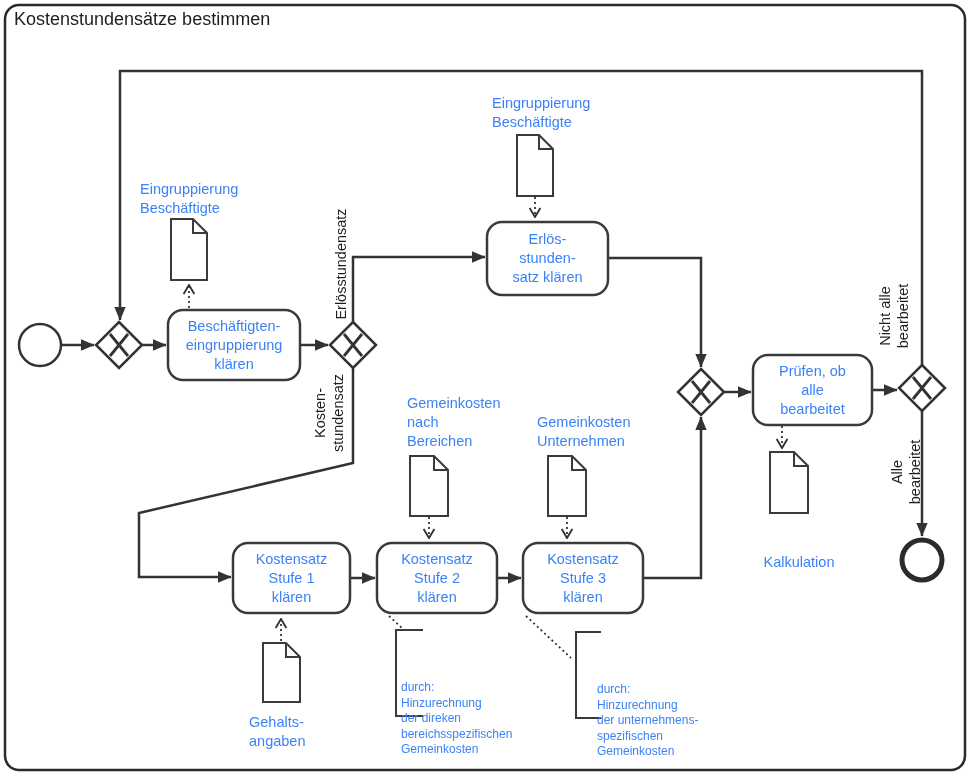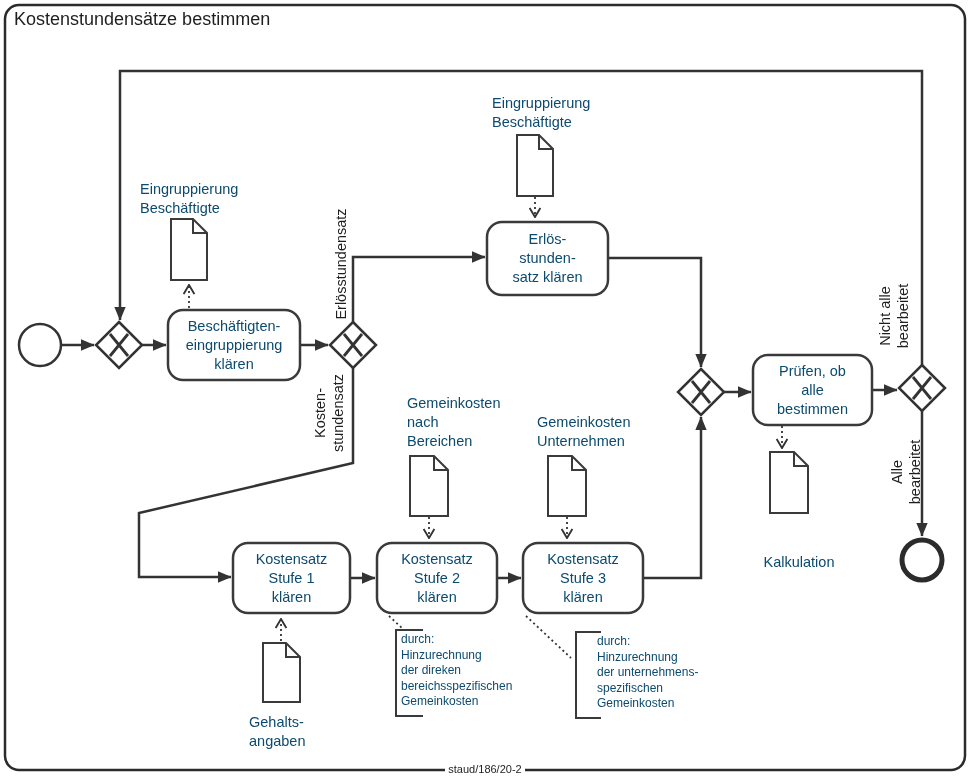--- a/index.html
+++ b/index.html
@@ -11,40 +11,41 @@
     overflow: hidden;
   }
   .stage { position: relative; width: 970px; height: 782px; }
   svg.layer { position: absolute; left: 0; top: 0; width: 970px; height: 782px; }
 
   .lbl {
     position: absolute;
     white-space: pre-line;
     font-size: 14.5px;
     line-height: 19px;
-    color: #0c4a6e;
+    color: #3b82f6;
   }
   .task-label {
     display: flex;
     align-items: center;
     justify-content: center;
     text-align: center;
   }
   .rot {
     position: absolute;
     transform: translate(-50%, -50%) rotate(-90deg);
     white-space: pre-line;
     text-align: center;
     font-size: 14.5px;
     line-height: 18px;
   }
   .ann {
     font-size: 12px;
     line-height: 15.5px;
     white-space: pre-line;
+    margin-top: 48px;
   }
   .title {
     position: absolute;
     left: 14px; top: 9px;
     font-size: 18px;
   }
   .caption-wrap {
     position: absolute;
     left: 0; top: 761px;
     width: 970px;
@@ -145,21 +146,21 @@
   <div class="title">Kostenstundensätze bestimmen</div>
 
   <div class="lbl task-label" style="left:168px; top:310px; width:132px; height:70px;">Beschäftigten-
 eingruppierung
 klären</div>
   <div class="lbl task-label" style="left:487px; top:222px; width:121px; height:73px;">Erlös-
 stunden-
 satz klären</div>
   <div class="lbl task-label" style="left:753px; top:355px; width:119px; height:70px;">Prüfen, ob
 alle
-bestimmen</div>
+bearbeitet</div>
   <div class="lbl task-label" style="left:233px; top:543px; width:117px; height:70px;">Kostensatz
 Stufe 1
 klären</div>
   <div class="lbl task-label" style="left:377px; top:543px; width:120px; height:70px;">Kostensatz
 Stufe 2
 klären</div>
   <div class="lbl task-label" style="left:523px; top:543px; width:120px; height:70px;">Kostensatz
 Stufe 3
 klären</div>
 
@@ -187,17 +188,14 @@
 Hinzurechnung
 der direken
 bereichsspezifischen
 Gemeinkosten</div>
   <div class="lbl ann" style="left:597px; top:634px;">durch:
 Hinzurechnung
 der unternehmens-
 spezifischen
 Gemeinkosten</div>
 
-  <div class="caption-wrap">
-    <span class="caption">staud/186/20-2</span>
-  </div>
 
 </div>
 
 </body></html>

